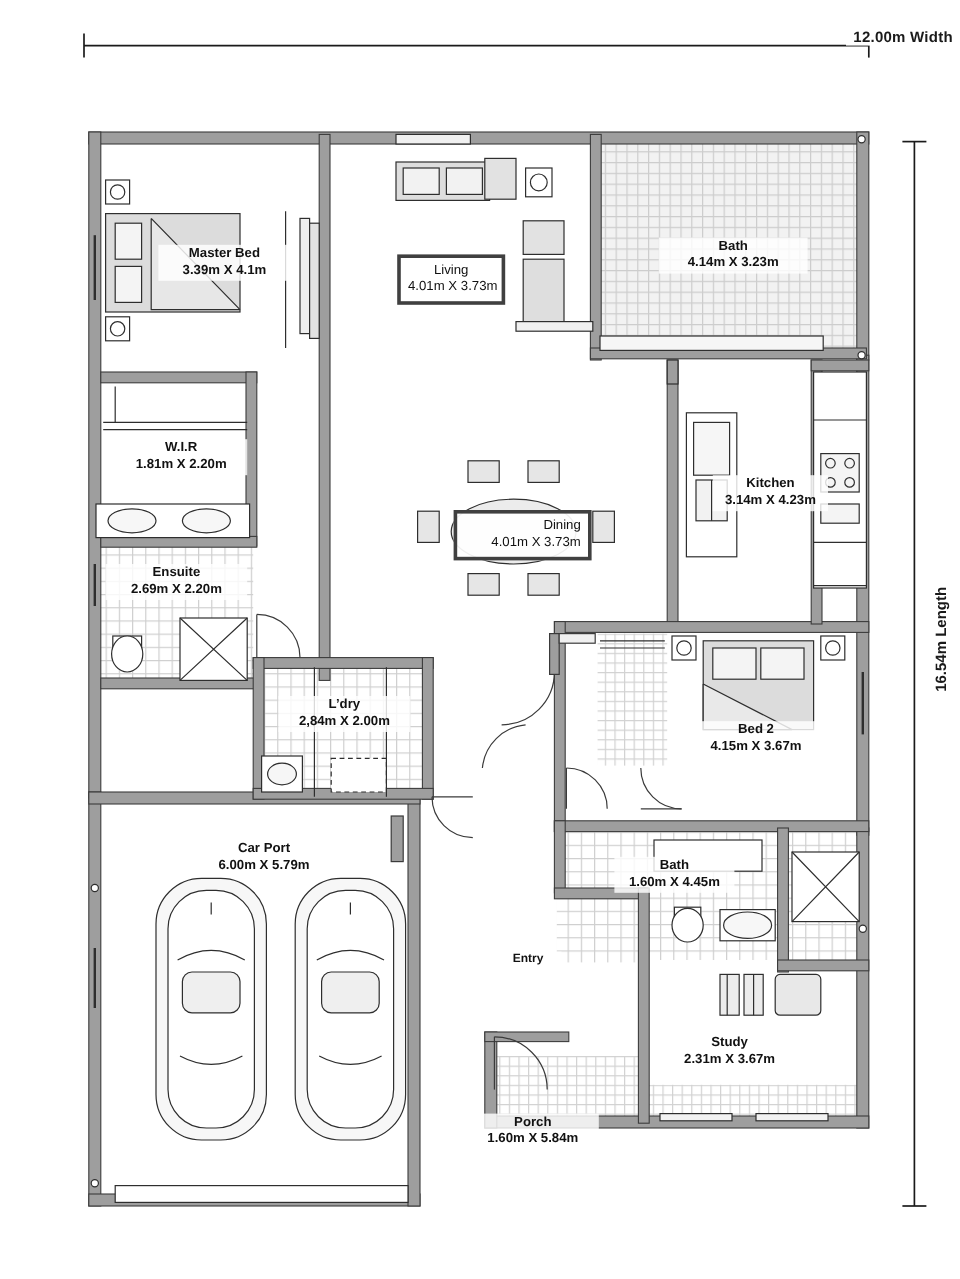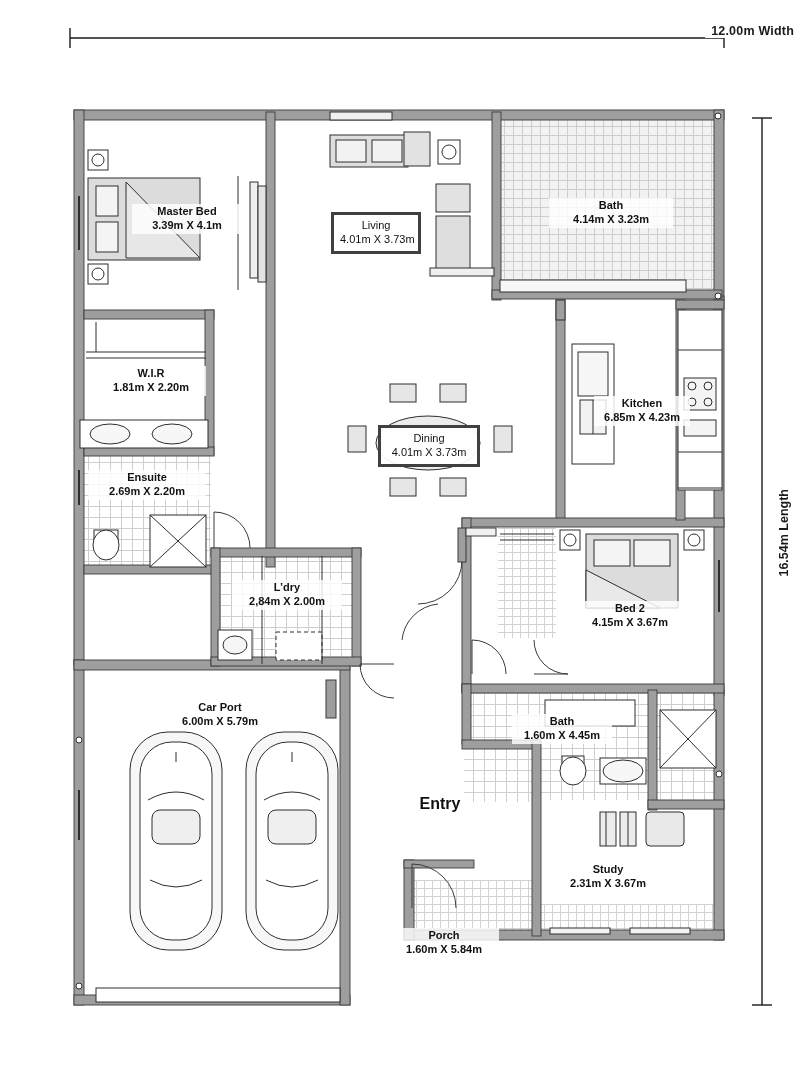--- a/index.html
+++ b/index.html
@@ -39,21 +39,21 @@
     white-space:nowrap;
   }
   .room .nm { display:block; }
   .room .dm { display:block; }
   .room.boxed {
     border:3px solid #404040;
     background:rgba(255,255,255,.92);
     padding:4px 6px;
   }
   .room.plain { background:rgba(255,255,255,.82); padding:1px 3px;font-weight:bold; }
-  .room.single { font-size:16px; }
+  .room.single { font-size:10px; }
 </style>
 </head>
 <body>
 
 <svg class="plan" viewBox="0 0 800 1066" xmlns="http://www.w3.org/2000/svg">
   <defs>
 
     <pattern id="tile" width="11" height="11" patternUnits="userSpaceOnUse">
       <rect width="11" height="11" fill="#ffffff"></rect>
       <path d="M0 0.5 H11 M0.5 0 V11" stroke="#cfcfcf" stroke-width="1"></path>
@@ -363,24 +363,24 @@
   <span class="dm">4.01m X 3.73m</span>
 </div>
 
 <div class="room plain" style="left:549px; top:198px; width:124px;">
   <span class="nm">Bath</span>
   <span class="dm">4.14m X 3.23m</span>
 </div>
 
 <div class="room plain" style="left:594px; top:396px; width:96px;">
   <span class="nm">Kitchen</span>
-  <span class="dm">6.85m X 4.23m</span>
-</div>
-
-<div class="room boxed" style="left:378px; top:425px; width:102px;">
+  <span class="dm">3.14m X 4.23m</span>
+</div>
+
+<div class="room boxed" style="left:378px; top:425px; width:115px;text-align:right;">
   <span class="nm">Dining</span>
   <span class="dm">4.01m X 3.73m</span>
 </div>
 
 <div class="room plain" style="left:232px; top:580px; width:110px;text-align:center;">
   <span class="nm">L’dry</span>
   <span class="dm">2,84m X 2.00m</span>
 </div>
 
 <div class="room plain" style="left:578px; top:601px; width:104px;">

